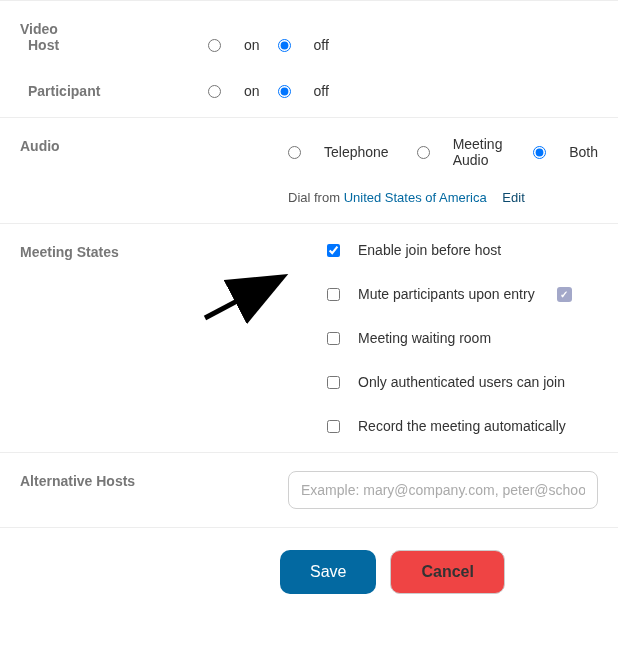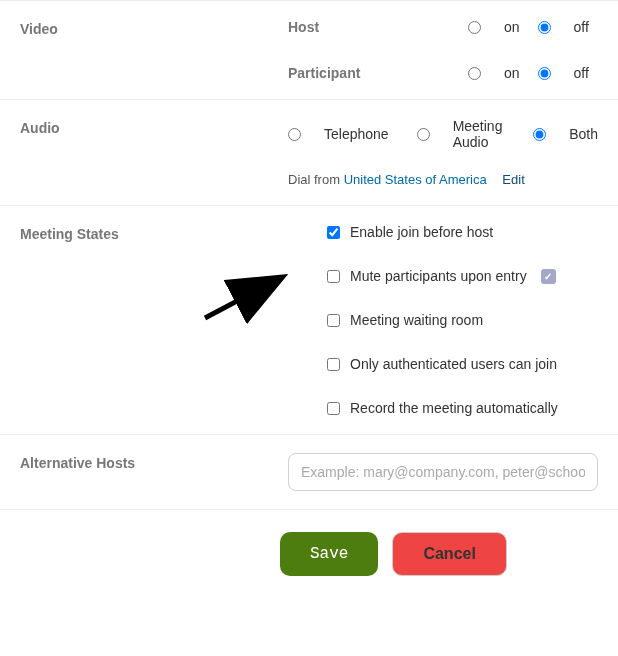--- a/index.html
+++ b/index.html
@@ -9,21 +9,21 @@
       color: #333;
       background: #fff;
       width: 618px;
       position: relative;
     }
     .section {
       display: flex;
       border-top: 1px solid #ededed;
       padding: 18px 20px;
     }
-    .section:first-child { border-top: 1px solid #ededed; }
+    .section:first-child { border-top: 1px solid #ededed; flex-direction: column; }
     .section-label {
       width: 260px;
       flex-shrink: 0;
       color: #777;
       font-weight: 600;
       font-size: 14px;
       padding-top: 2px;
     }
     .section-content {
       flex: 1;
@@ -79,21 +79,21 @@
       font-size: 13px;
     }
     .checkbox-list {
       display: flex;
       flex-direction: column;
       gap: 28px;
     }
     .checkbox-item {
       display: flex;
       align-items: center;
-      gap: 10px;
+      gap: 18px;
       padding-left: 39px;
     }
     input[type="checkbox"] {
       width: 13px;
       height: 13px;
       cursor: pointer;
     }
     .checkbox-label {
       font-size: 14px;
       color: #333;
@@ -128,24 +128,23 @@
       gap: 14px;
     }
     .btn {
       padding: 12px 30px;
       border-radius: 10px;
       font-size: 16px;
       cursor: pointer;
       border: none;
     }
     .btn-primary {
-      background: #4d7c0f;
+      background: #0369a1;
       color: #fff;
       font-weight: 500;
-      font-family: Liberation Mono, monospace;
     }
     .btn-secondary {
       background: #ef4444;
       color: #333;
       border: 1px solid #ccc;
       font-weight: bold;
     }
     .arrow-annotation {
       position: absolute;
       left: 200px;

